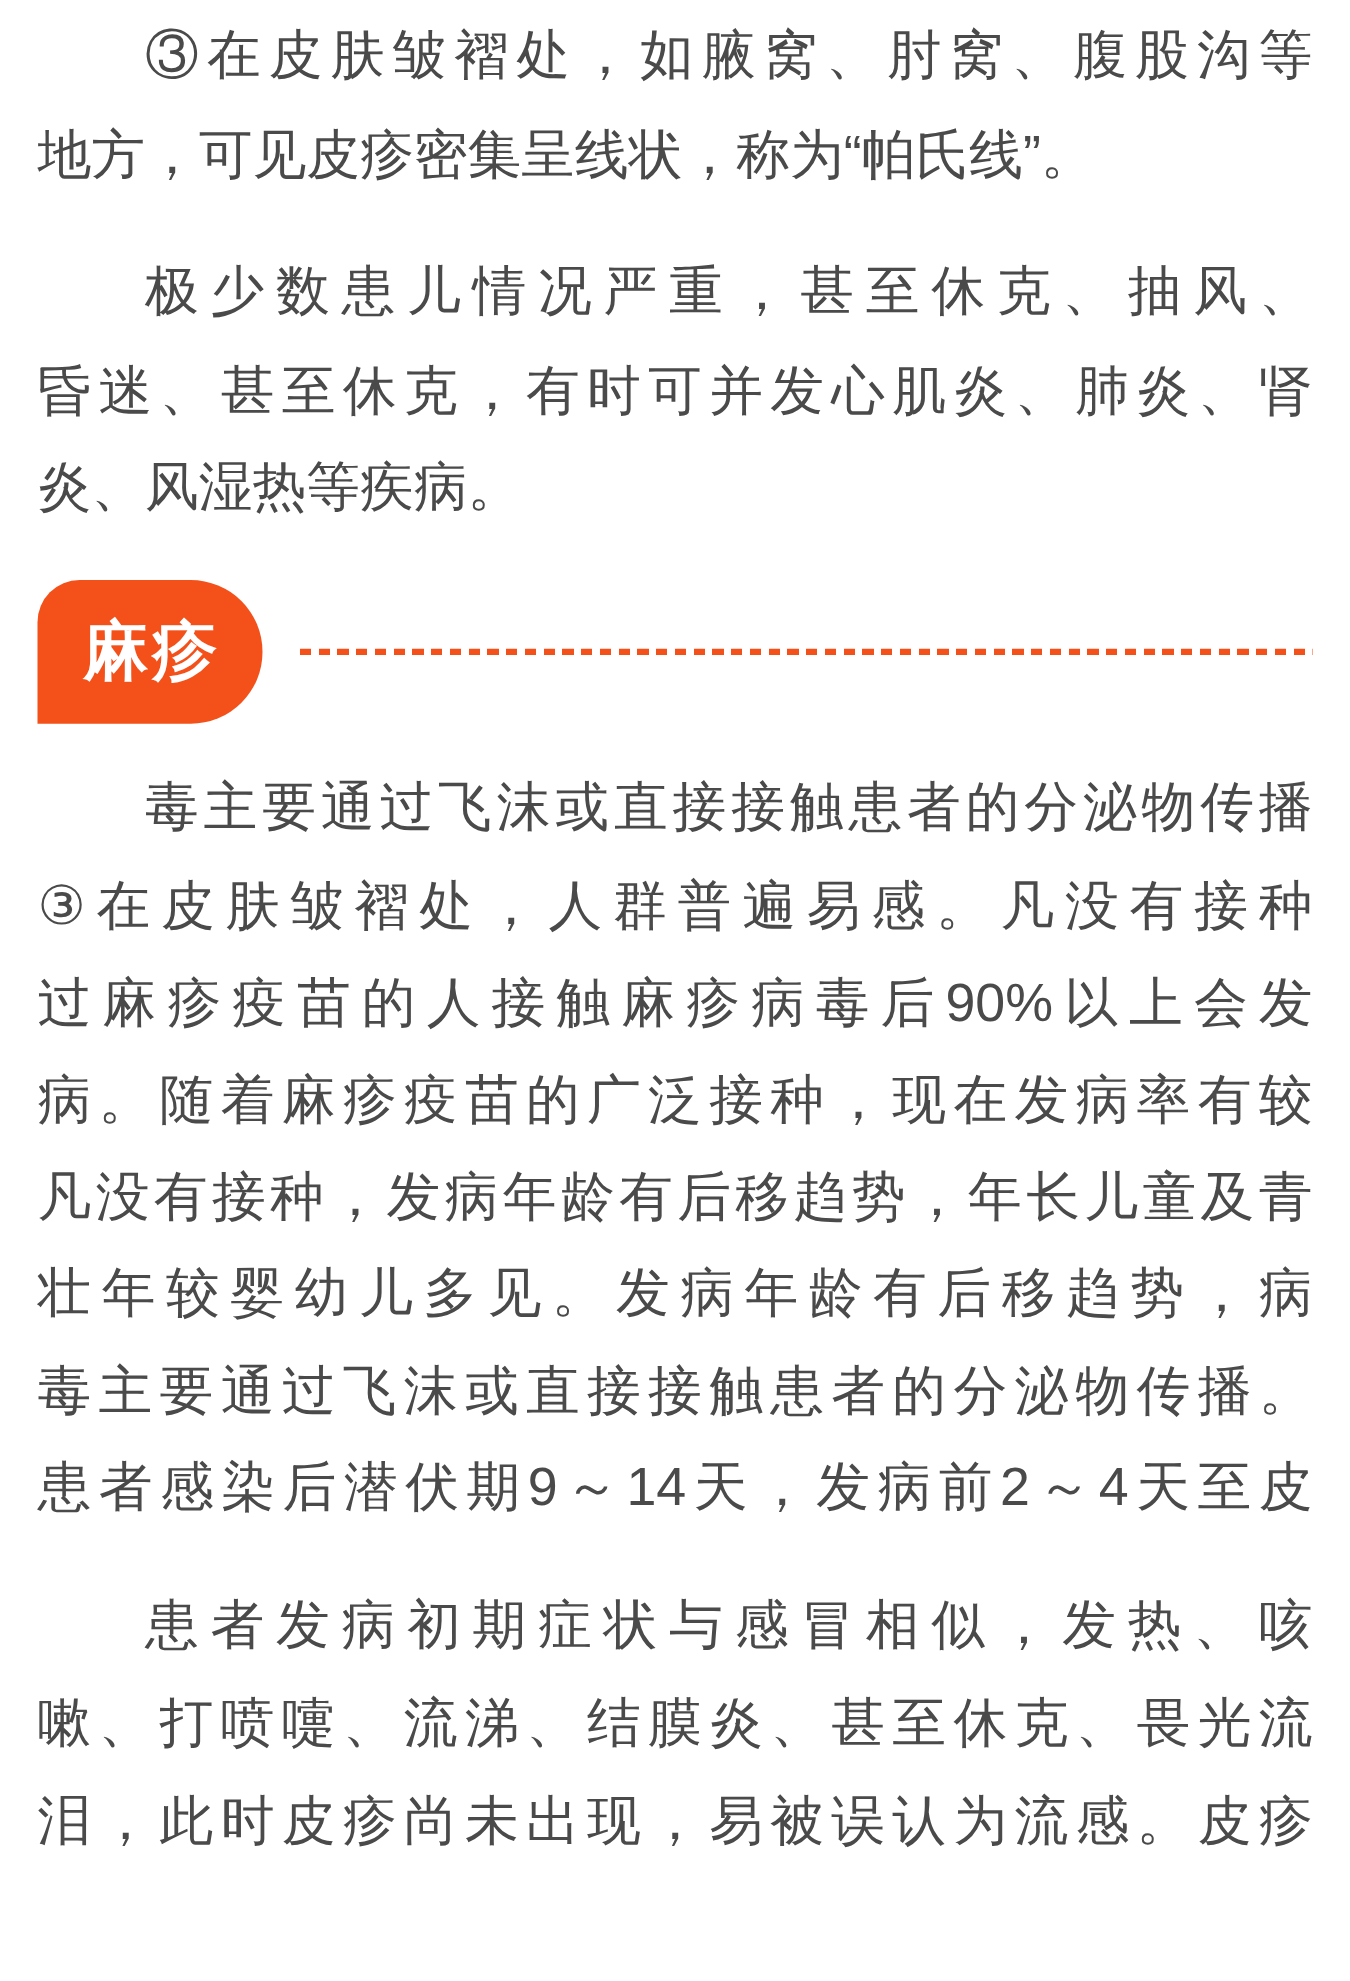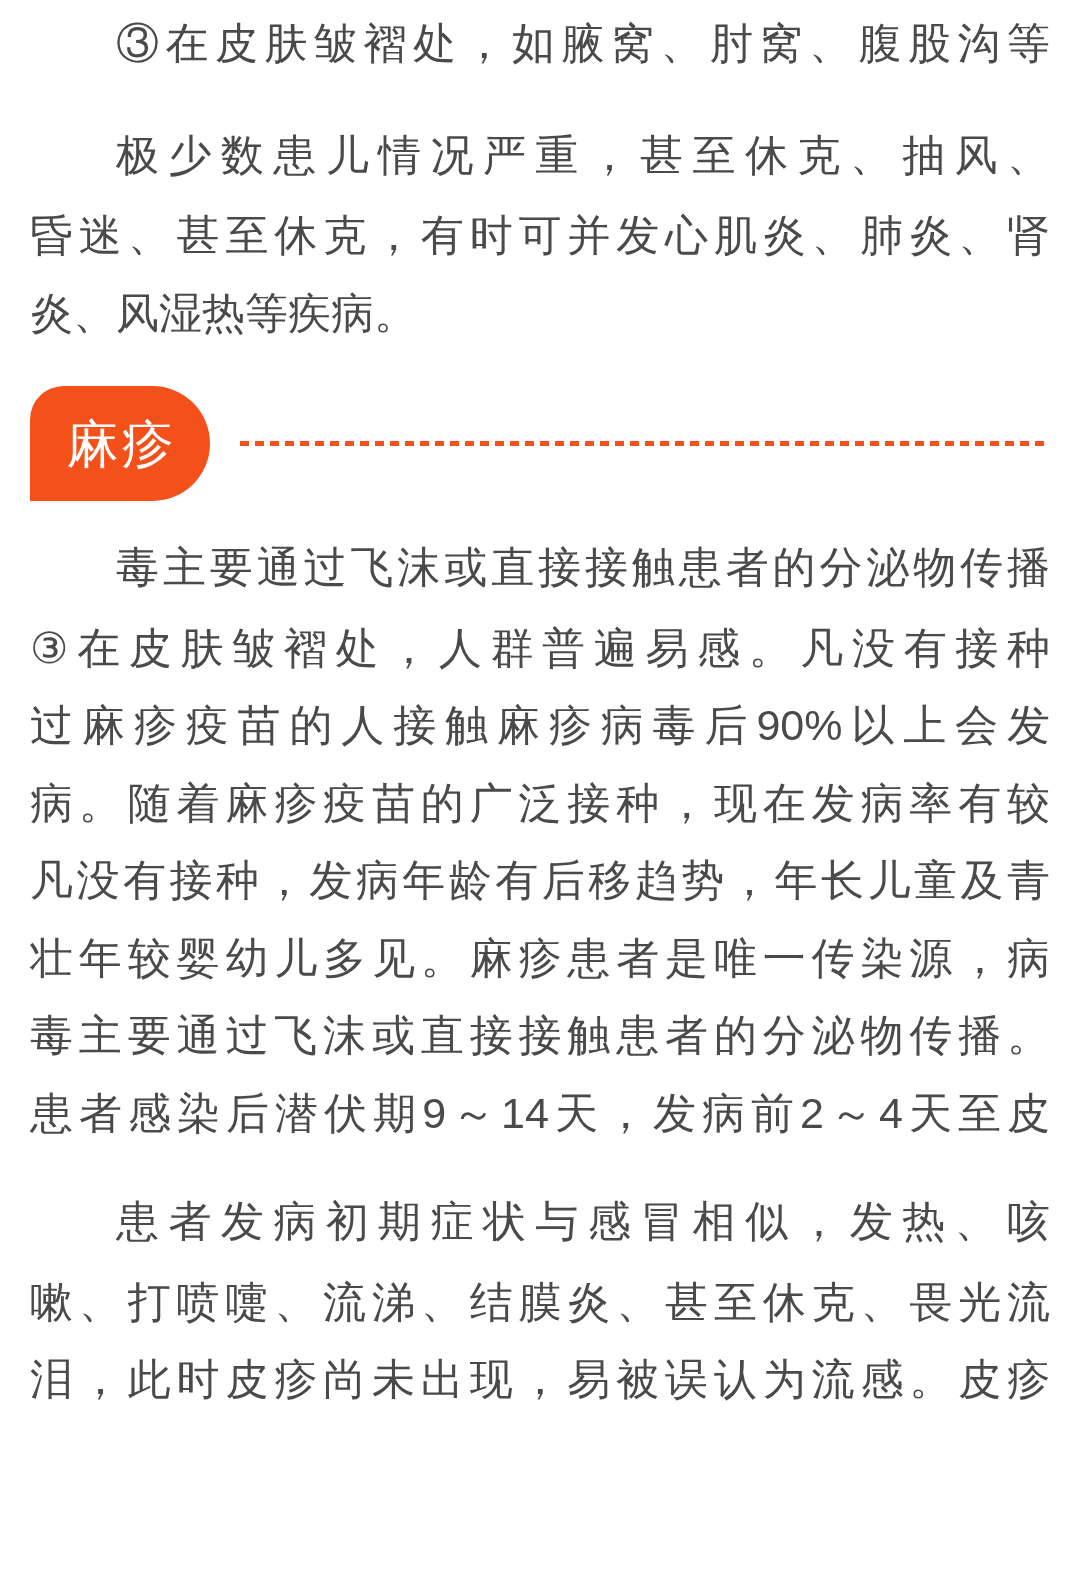--- a/index.html
+++ b/index.html
@@ -45,21 +45,21 @@
     background:var(--accent);
     border-radius:34px 58px 58px 0;
     display:flex;
     align-items:center;
     justify-content:center;
     flex:0 0 auto;
   }
   .badge span{
     color:var(--badge-text);
     font-size:52px;
-    font-weight:normal;
+    font-weight:bold;
     letter-spacing:3px;
     line-height:1;
     text-indent:3px;
   }
   .divider{
     flex:1 1 auto;
     height:5px;
     margin-left:30px;
     background:repeating-linear-gradient(
       to right,
@@ -68,20 +68,21 @@
     );
   }
 </style>
 </head>
 <body>
 
 <div class="doc">
   <div id="paras-top">
       <div class="para">
         <div class="line first">③在皮肤皱褶处，如腋窝、肘窝、腹股沟等</div>
+        <div class="line plain">地方，可见皮疹密集呈线状，称为“帕氏线”。</div>
       </div>
       <div class="para">
         <div class="line first">极少数患儿情况严重，甚至休克、抽风、</div>
         <div class="line">昏迷、甚至休克，有时可并发心肌炎、肺炎、肾</div>
         <div class="line plain">炎、风湿热等疾病。</div>
       </div>
     </div>
 
   <div class="section-header">
     <div class="badge">
@@ -90,21 +91,21 @@
     <div class="divider"></div>
   </div>
 
   <div id="paras-bottom">
       <div class="para">
         <div class="line first">毒主要通过飞沫或直接接触患者的分泌物传播</div>
         <div class="line">③在皮肤皱褶处，人群普遍易感。凡没有接种</div>
         <div class="line">过麻疹疫苗的人接触麻疹病毒后90%以上会发</div>
         <div class="line">病。随着麻疹疫苗的广泛接种，现在发病率有较</div>
         <div class="line">凡没有接种，发病年龄有后移趋势，年长儿童及青</div>
-        <div class="line">壮年较婴幼儿多见。麻疹患者是唯一传染源，病</div>
+        <div class="line">壮年较婴幼儿多见。发病年龄有后移趋势，病</div>
         <div class="line">毒主要通过飞沫或直接接触患者的分泌物传播。</div>
         <div class="line">患者感染后潜伏期9～14天，发病前2～4天至皮</div>
       </div>
       <div class="para">
         <div class="line first">患者发病初期症状与感冒相似，发热、咳</div>
         <div class="line">嗽、打喷嚏、流涕、结膜炎、甚至休克、畏光流</div>
         <div class="line">泪，此时皮疹尚未出现，易被误认为流感。皮疹</div>
       </div>
     </div>
 </div>

